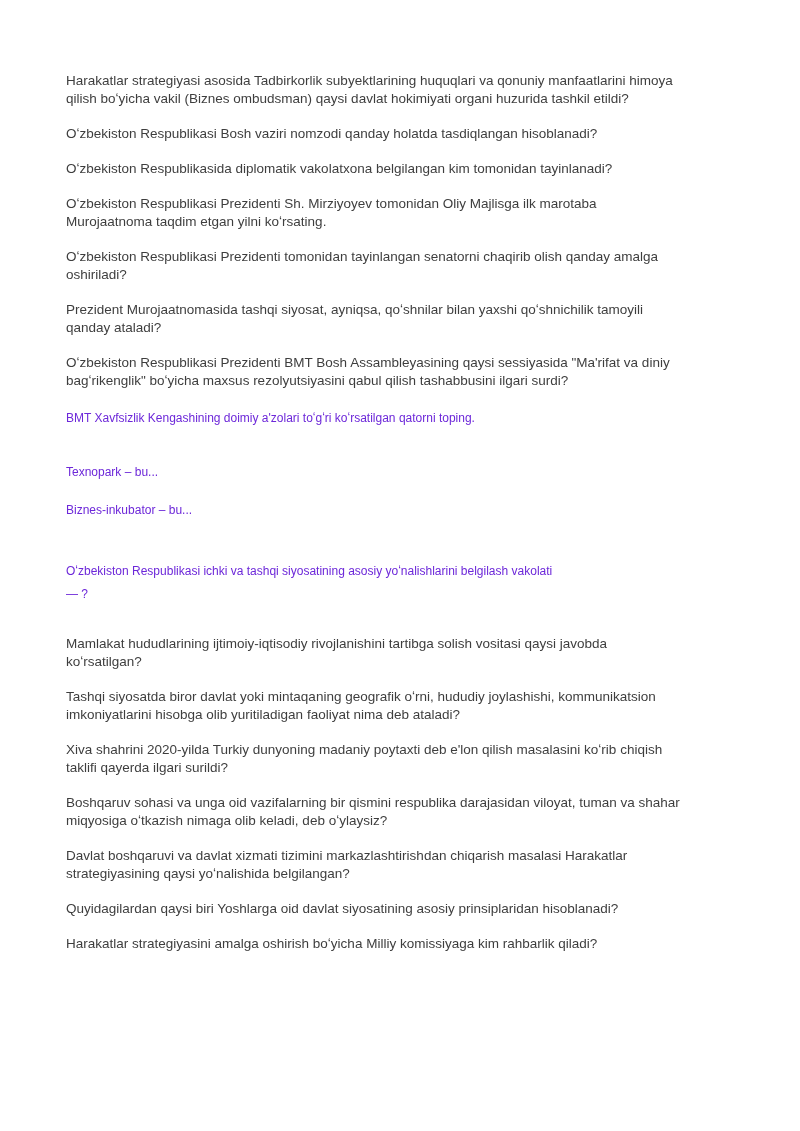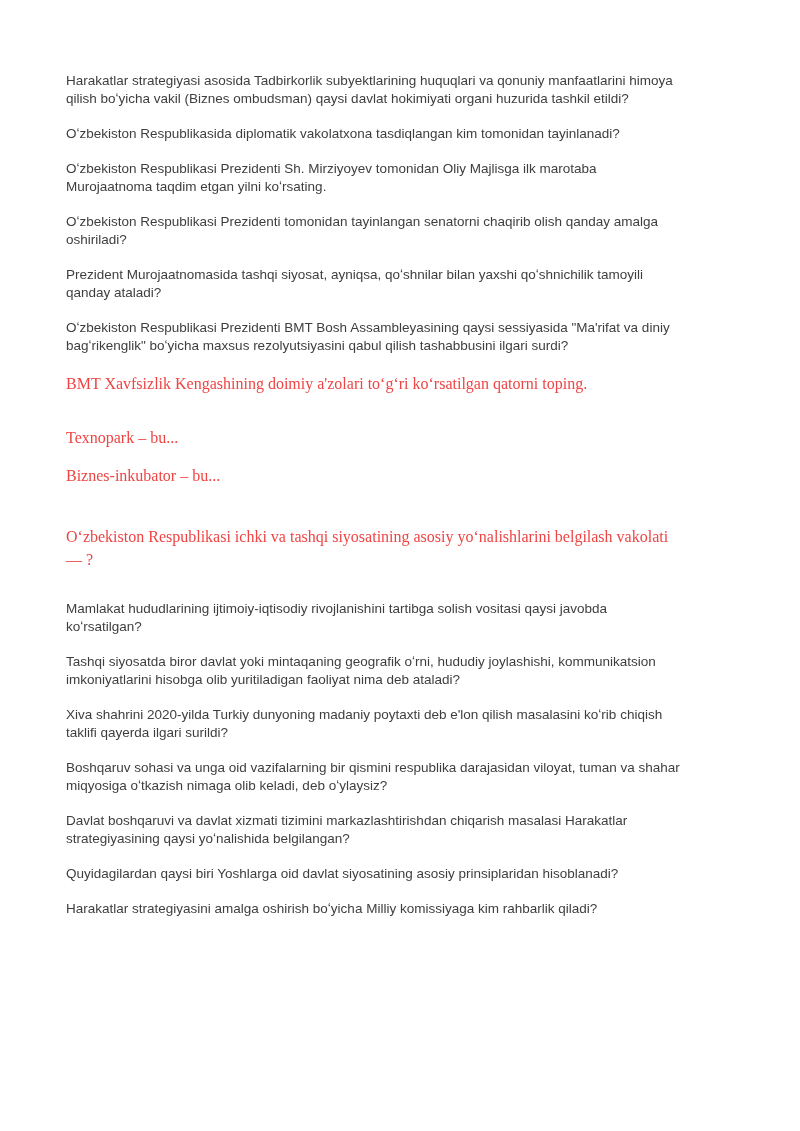--- a/index.html
+++ b/index.html
@@ -25,37 +25,38 @@
     margin: 0;
   }
   p.sans {
     font-family: "Liberation Sans", "DejaVu Sans", sans-serif;
     font-size: 13.5px;
     line-height: 18px;
     color: #3e3e3e;
     margin-bottom: 17px;
   }
   p.serif {
-    font-family: Liberation Serif, serif;
-    font-size: 16px;
+    font-family: Liberation Sans, sans-serif;
+    font-size: 12px;
     line-height: 23px;
-    color: #ef4444;
+    color: #6d28d9;
     margin-bottom: 15px;
   }
   .blank-line {
     width: 100%;
   }
 </style>
 </head>
 <body>
 
 <div class="page">
   <div class="content">
       <p class="para sans">Harakatlar strategiyasi asosida Tadbirkorlik subyektlarining huquqlari va qonuniy manfaatlarini himoya<br>qilish boʻyicha vakil (Biznes ombudsman) qaysi davlat hokimiyati organi huzurida tashkil etildi?</p>
-      <p class="para sans">Oʻzbekiston Respublikasida diplomatik vakolatxona tasdiqlangan kim tomonidan tayinlanadi?</p>
+      <p class="para sans">Oʻzbekiston Respublikasi Bosh vaziri nomzodi qanday holatda tasdiqlangan hisoblanadi?</p>
+      <p class="para sans">Oʻzbekiston Respublikasida diplomatik vakolatxona belgilangan kim tomonidan tayinlanadi?</p>
       <p class="para sans">Oʻzbekiston Respublikasi Prezidenti Sh. Mirziyoyev tomonidan Oliy Majlisga ilk marotaba<br>Murojaatnoma taqdim etgan yilni koʻrsating.</p>
       <p class="para sans">Oʻzbekiston Respublikasi Prezidenti tomonidan tayinlangan senatorni chaqirib olish qanday amalga<br>oshiriladi?</p>
       <p class="para sans">Prezident Murojaatnomasida tashqi siyosat, ayniqsa, qoʻshnilar bilan yaxshi qoʻshnichilik tamoyili<br>qanday ataladi?</p>
       <p class="para sans">Oʻzbekiston Respublikasi Prezidenti BMT Bosh Assambleyasining qaysi sessiyasida "Ma'rifat va diniy<br>bagʻrikenglik" boʻyicha maxsus rezolyutsiyasini qabul qilish tashabbusini ilgari surdi?</p>
       <p class="para serif">BMT Xavfsizlik Kengashining doimiy a'zolari toʻgʻri koʻrsatilgan qatorni toping.</p>
       <div class="blank-line" style="height: 16px;"></div>
       <p class="para serif">Texnopark – bu...</p>
       <p class="para serif">Biznes-inkubator – bu...</p>
       <div class="blank-line" style="height: 23px;"></div>
       <p class="para serif">Oʻzbekiston Respublikasi ichki va tashqi siyosatining asosiy yoʻnalishlarini belgilash vakolati<br>— ?</p>

